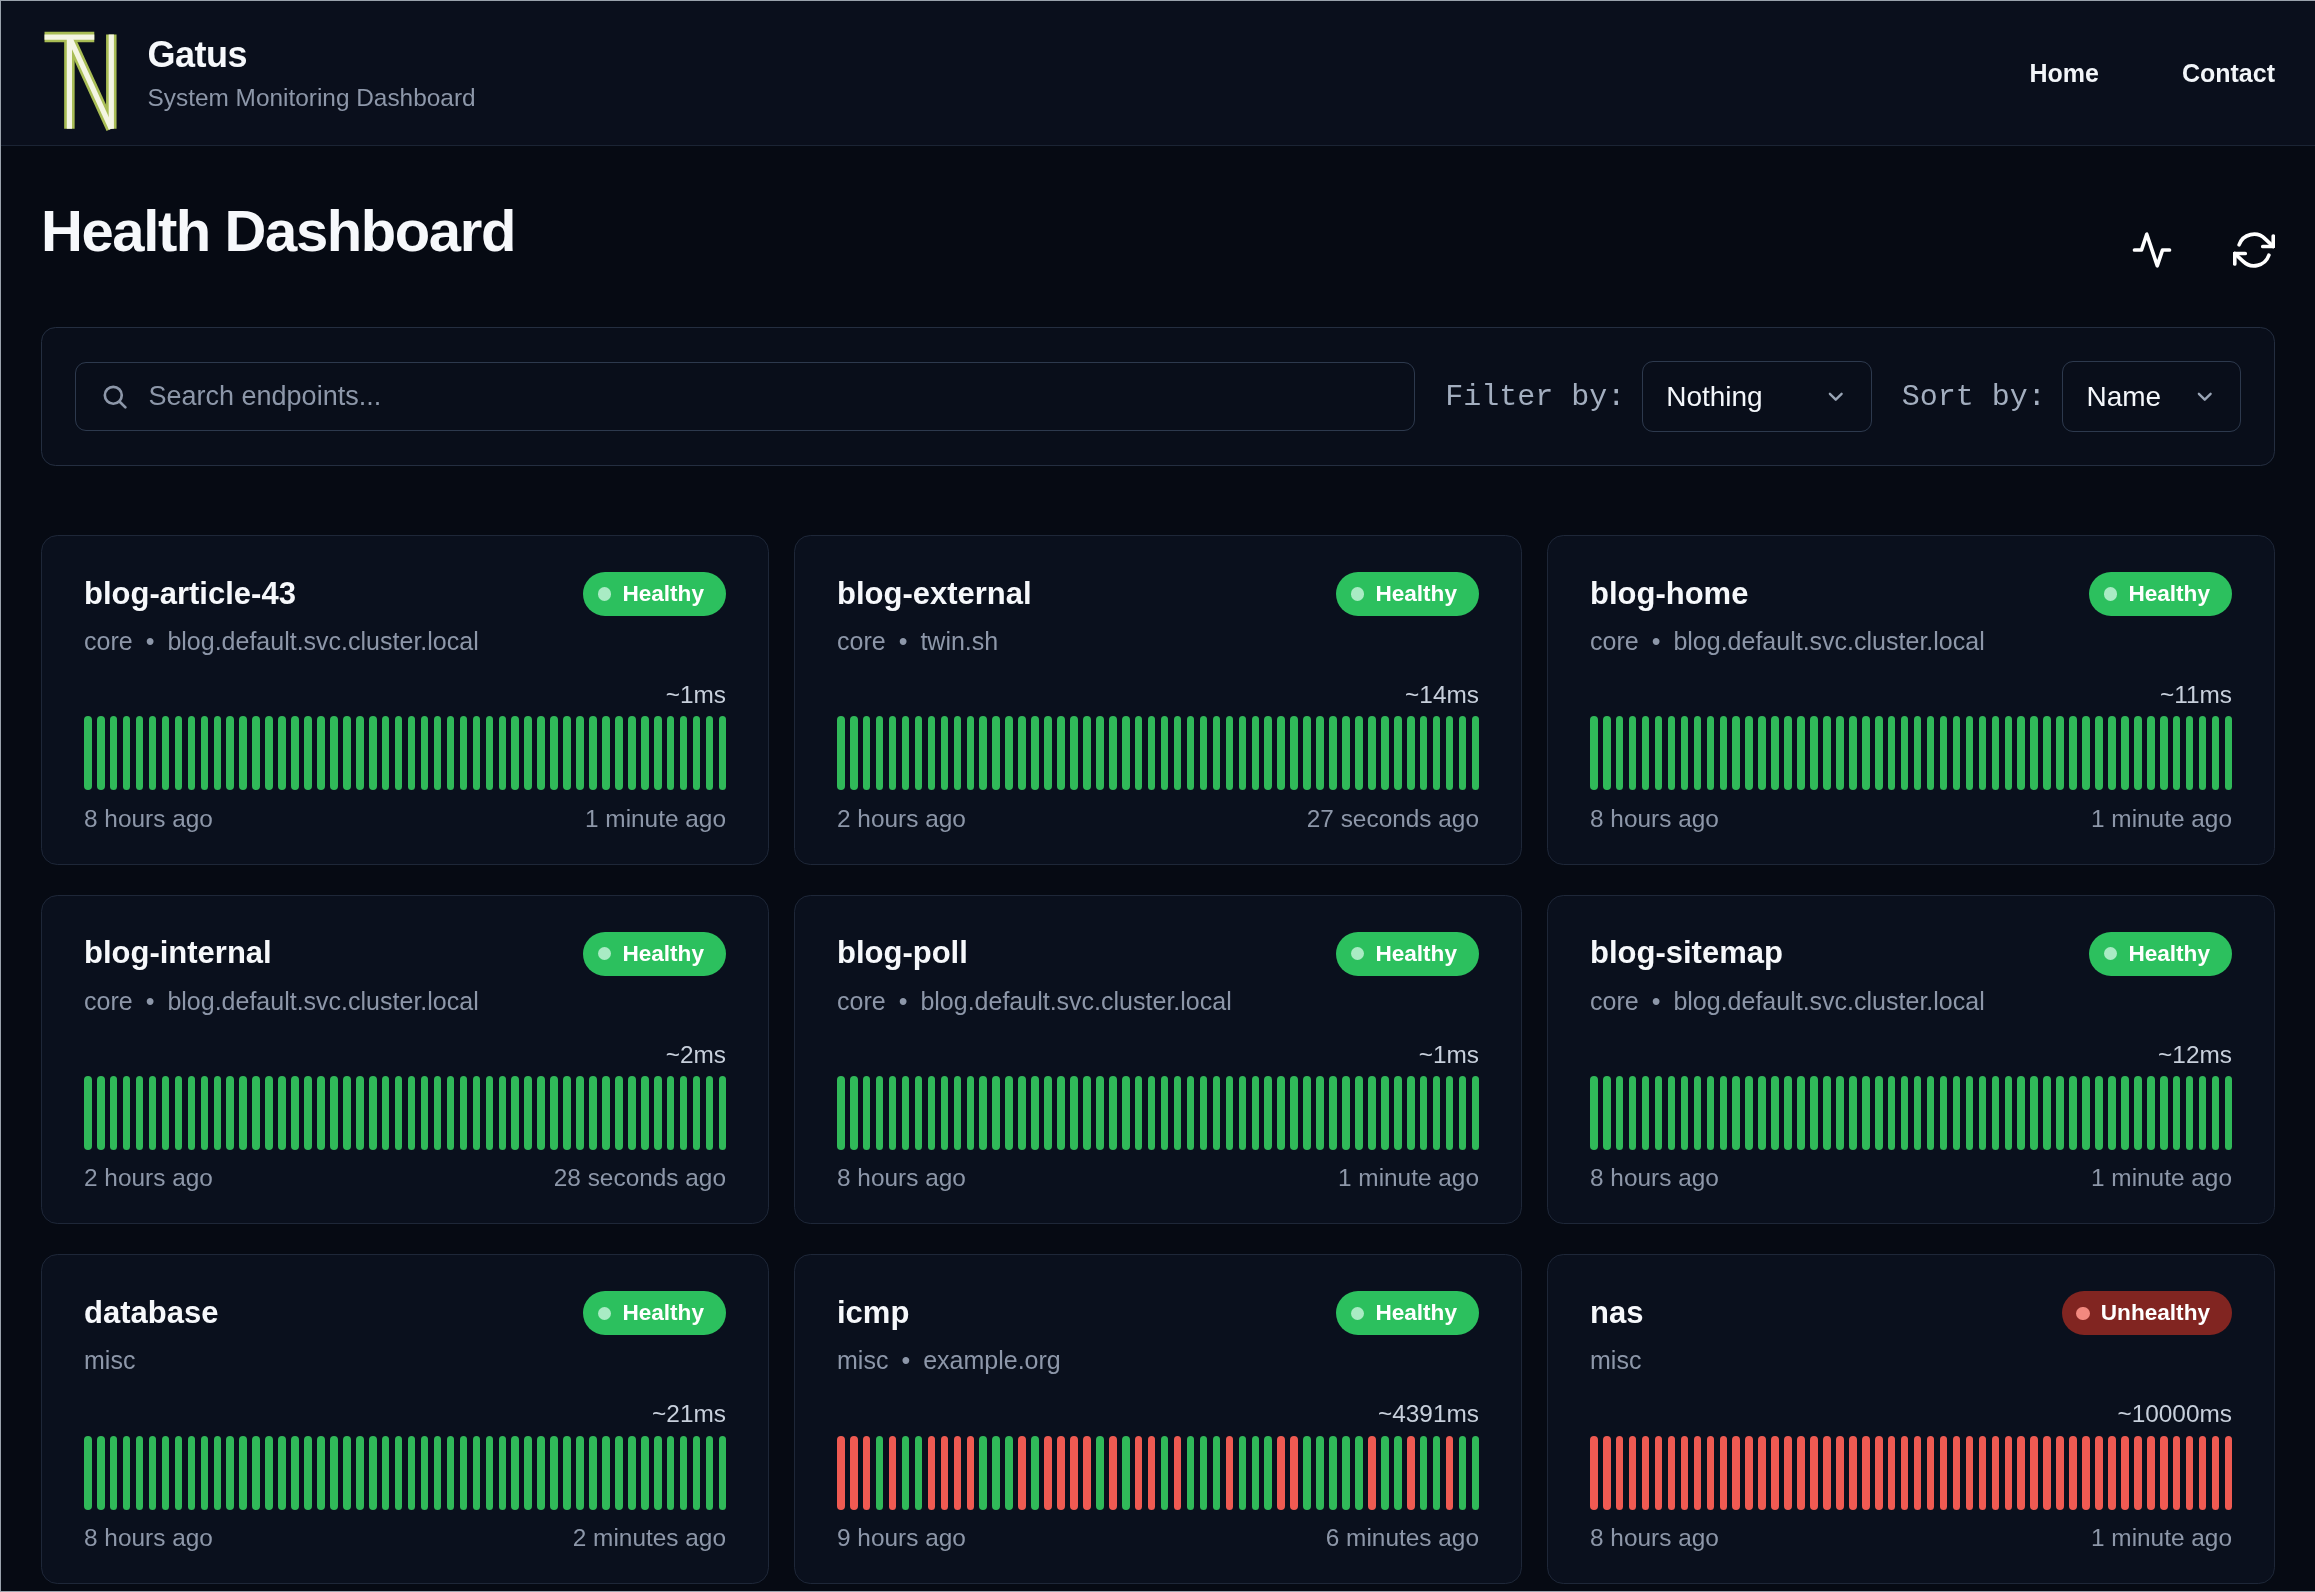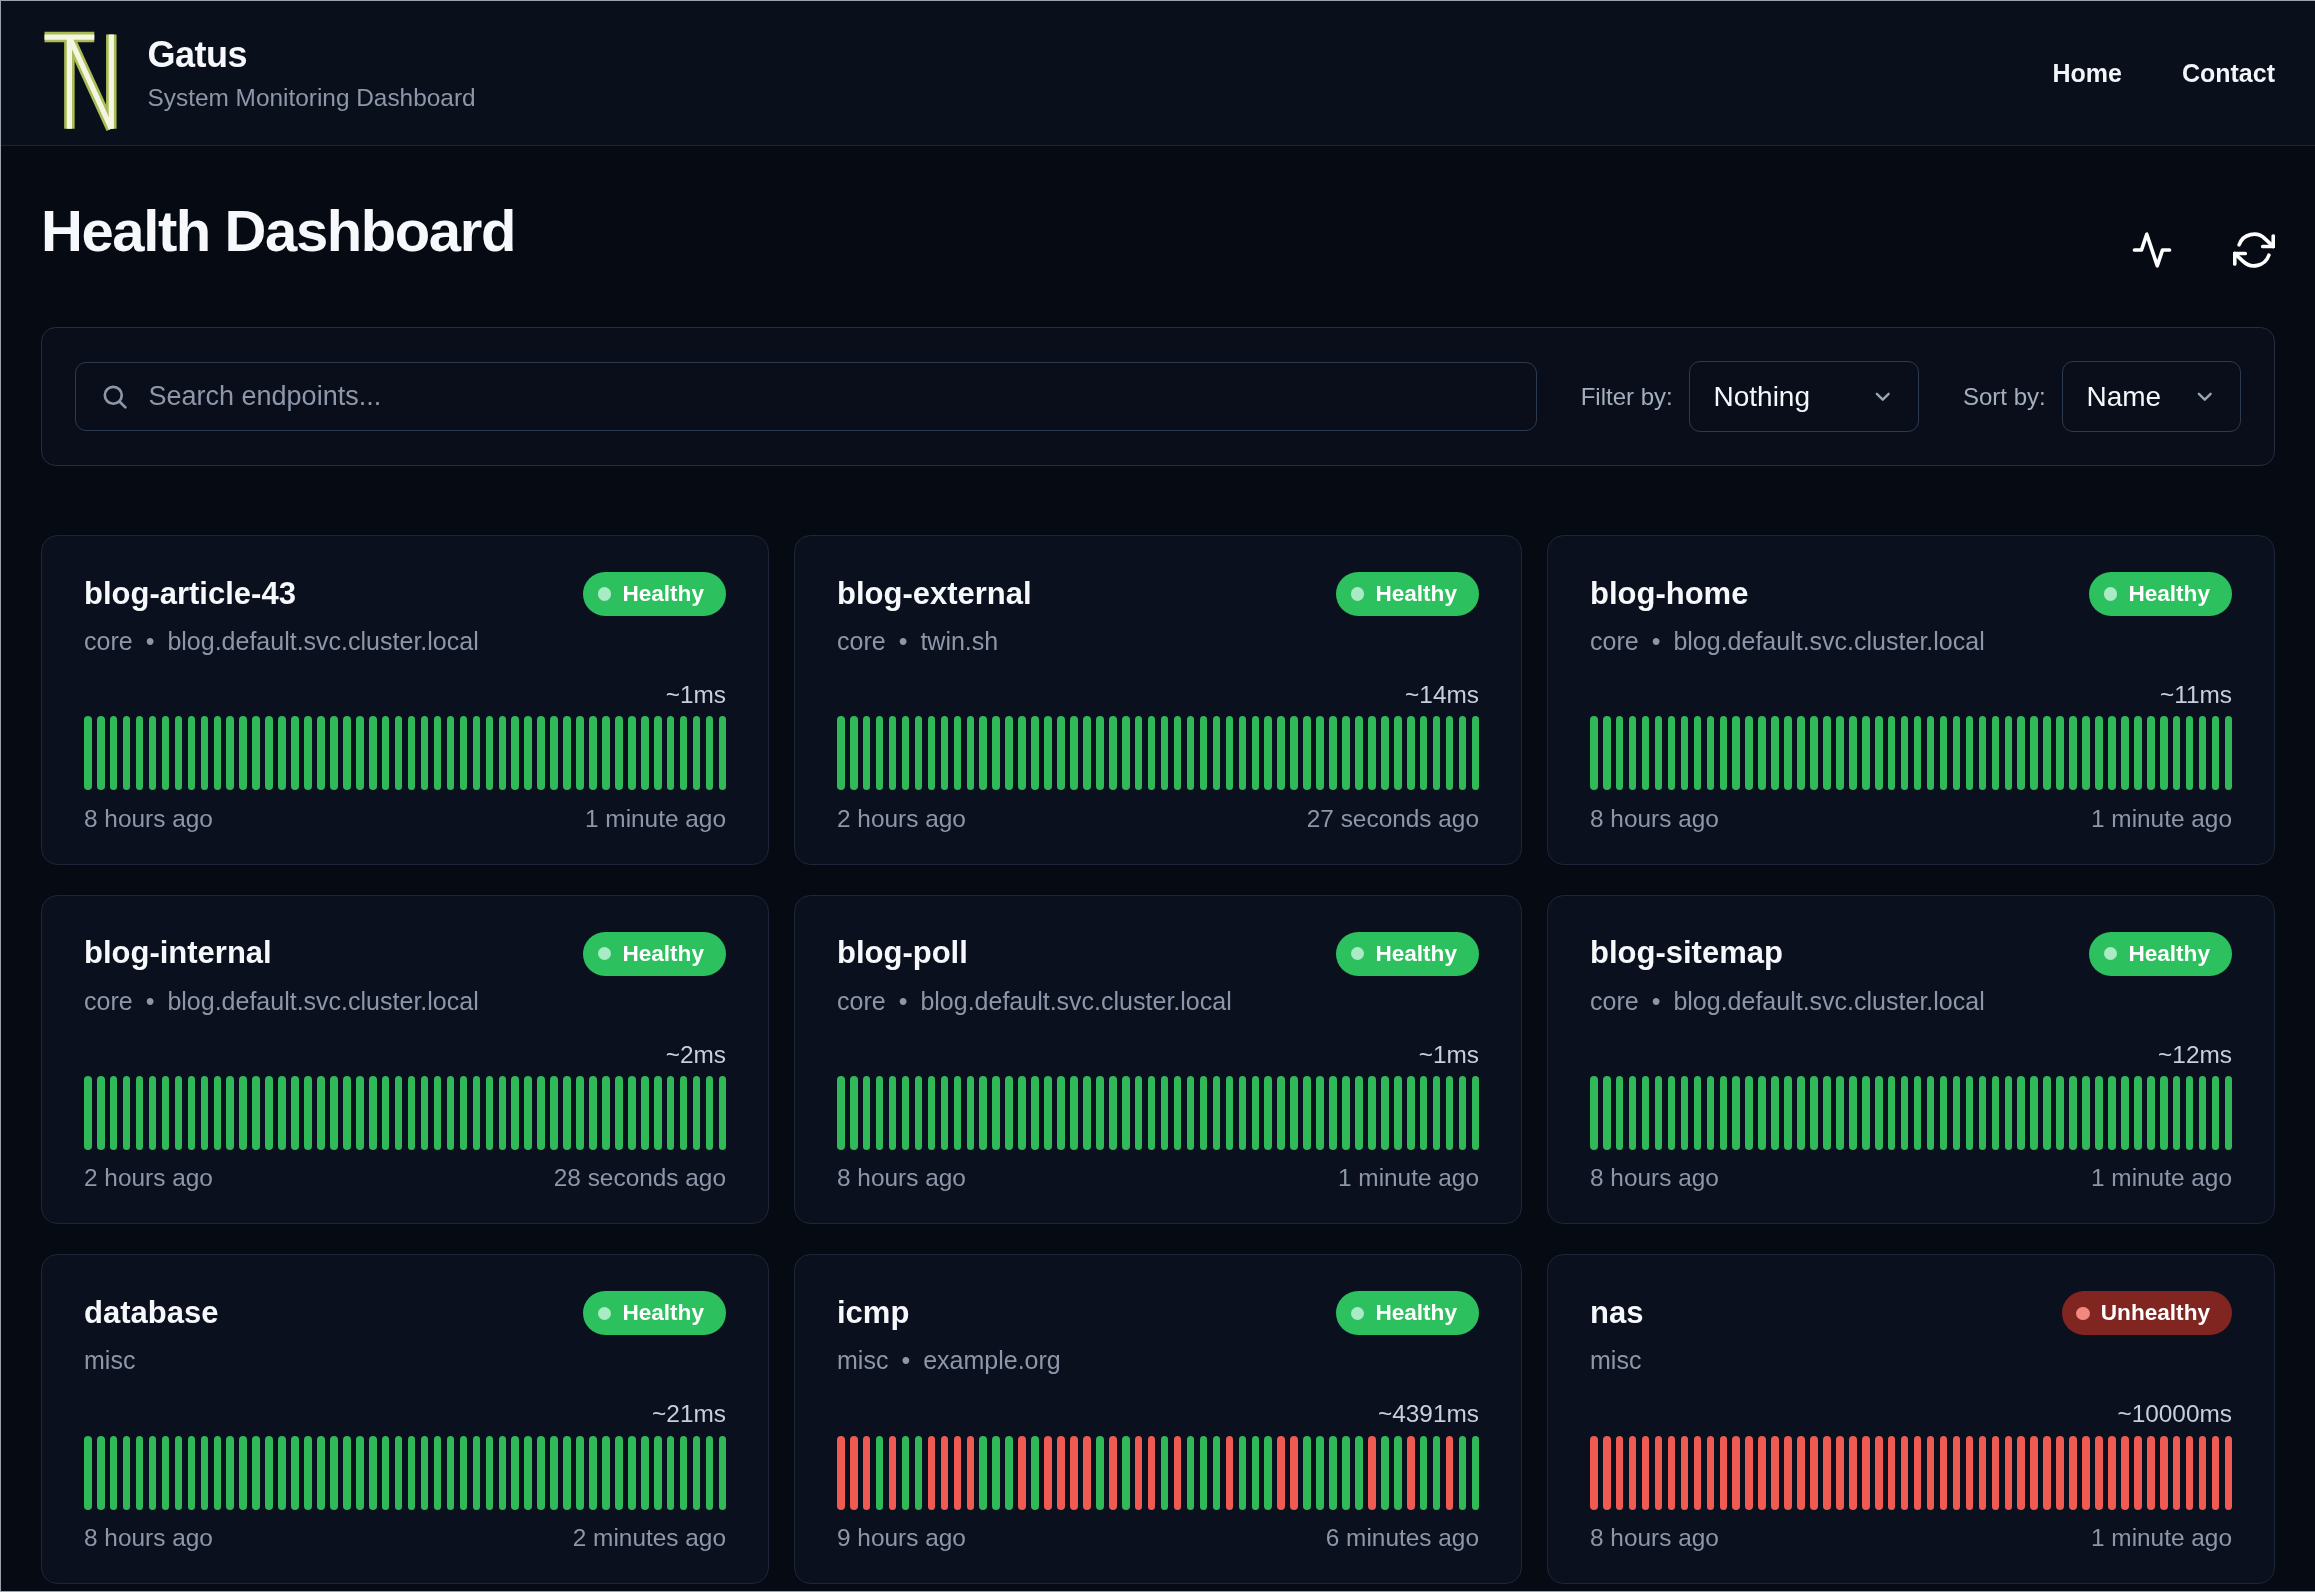--- a/index.html
+++ b/index.html
@@ -18,21 +18,21 @@
   
   .navbar {
     height:145px; display:flex; align-items:center;
     padding:0 40px; background:#0a0f1c;
     border-bottom:0.9px solid #1b2434;
   }
   .logo { width:83px; height:110px; flex:0 0 auto; margin-top:12.7px; }
   .brand-block { margin-left:23.5px; }
   .brand { font-size:36px; font-weight:700; letter-spacing:-0.5px; color:#f6f8fb; }
   .brand-sub { font-size:24.4px; color:#8d97a9; margin-top:7.2px; }
-  .nav-links { margin-left:auto; display:flex; gap:60px; align-items:center; }
+  .nav-links { margin-left:auto; display:flex; gap:83px; align-items:center; }
   .nav-link { font-size:25px; font-weight:600; color:#f2f5f9; cursor:pointer; }
 
   
   .content { padding:0 40px; }
   .header-row { display:flex; justify-content:space-between; align-items:flex-start; }
   .page-title { font-size:58px; font-weight:800; letter-spacing:-1.4px; margin:51px 0 0 0; color:#f6f8fb; }
   .page-sub { font-size:27px; color:#94a0b4; margin-top:14.5px; }
   .header-icons { display:flex; gap:60px; margin-top:83px; }
   .icon-btn { width:42px; height:42px; color:#ffffff; cursor:pointer; }
   .icon-btn svg { width:100%; height:100%; }
@@ -47,21 +47,21 @@
     border:0.9px solid #2d394d; border-radius:11px; height:69px; padding:0 23.5px;
     background:transparent;
   }
   .search-box svg { width:29px; height:29px; flex:0 0 auto; }
   .search-input {
     background:transparent; border:none; outline:none; width:100%;
     font-size:27px; color:#e5eaf2;
     font-family:"Liberation Sans","DejaVu Sans",sans-serif;
   }
   .search-input::placeholder { color:#8d97a9; }
-  .tb-label { font-size:24px; color:#a3aebf; margin-left:44px; white-space:nowrap; }
+  .tb-label { font-size:30px; color:#a3aebf; margin-left:30px; white-space:nowrap;font-family:Liberation Mono, monospace; }
   .select {
     display:flex; align-items:center; justify-content:space-between;
     border:0.9px solid #2d394d; border-radius:11px; height:71px; padding:0 23.5px;
     margin-left:16.3px; cursor:pointer; background:transparent;
   }
   .select-filter { width:230px; }
   .select-sort { width:179px; }
   .select-value { font-size:28px; color:#f4f7fb; }
   .chev { width:23.5px; height:23.5px; color:#9aa5b6; }
 

